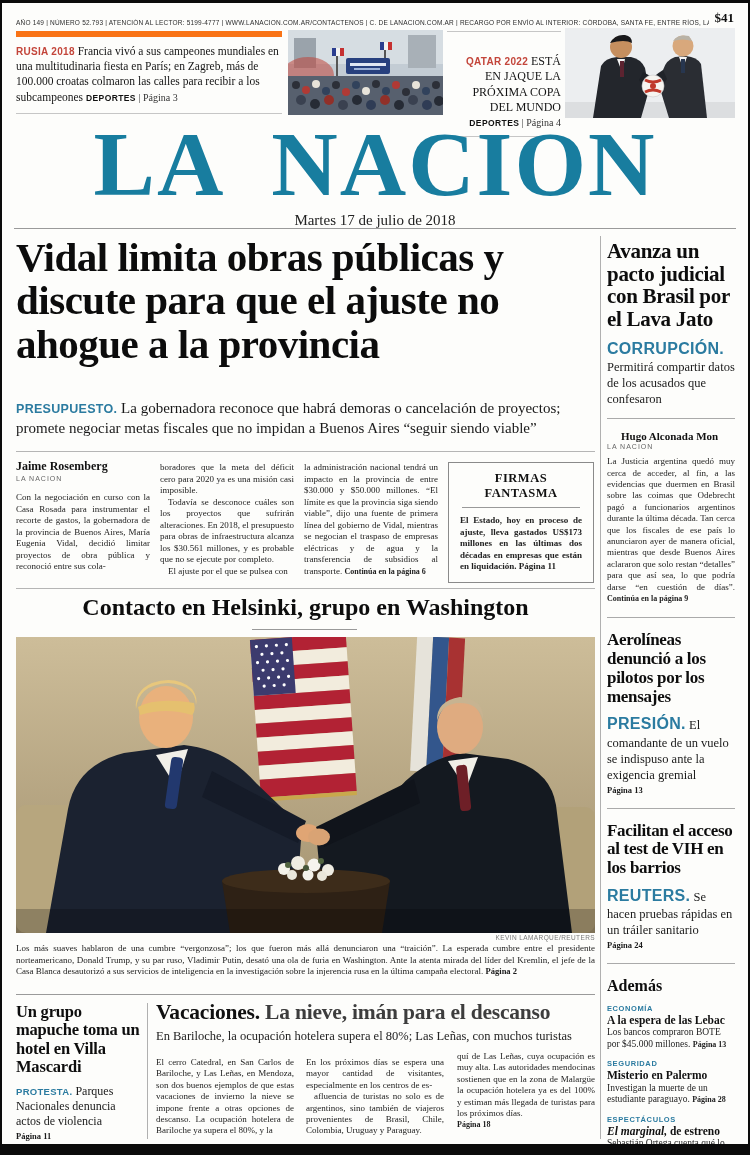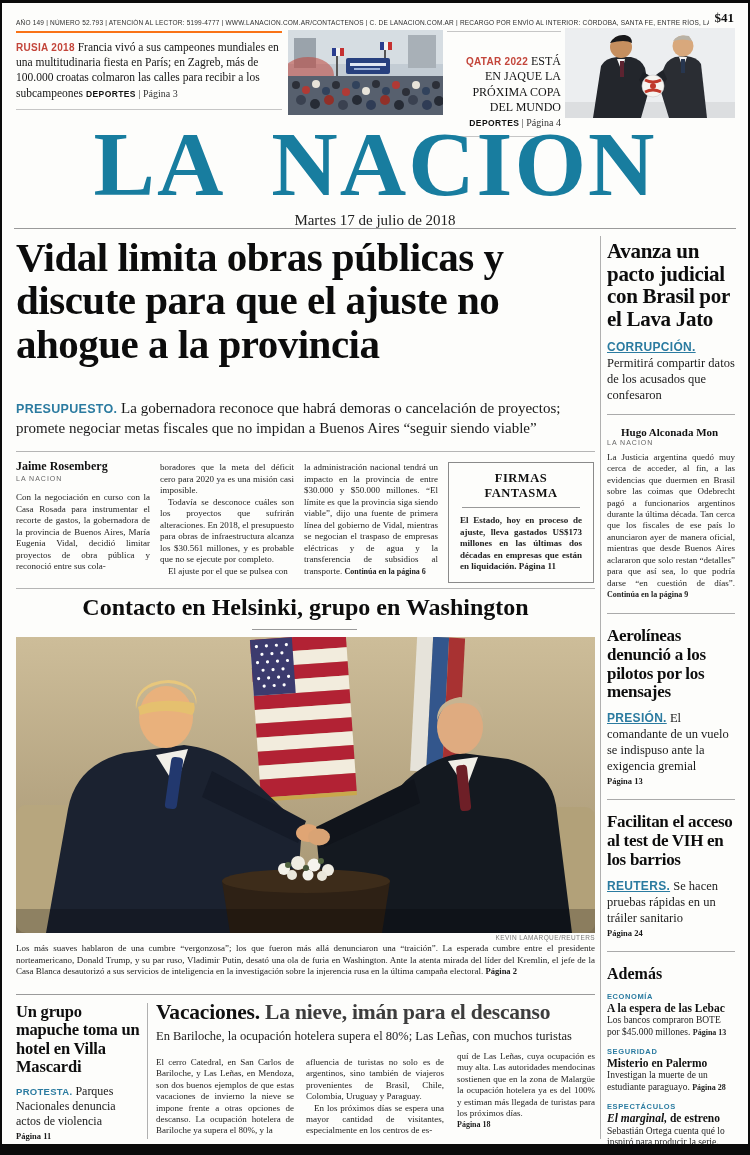--- a/index.html
+++ b/index.html
@@ -8,21 +8,21 @@
   .frame{position:absolute;inset:0;border:2px solid #0b0b0b;border-top-width:3px;border-bottom-width:11px;pointer-events:none;z-index:50;}
   .abs{position:absolute;}
   .rule{position:absolute;background:#b5b5b5;height:1px;}
   .vrule{position:absolute;background:#b0b0b0;width:1px;}
   .just{text-align:justify;}
   
   .topbar{top:10px;left:16px;right:16px;display:flex;align-items:flex-end;gap:6px;}
   .topbar .info{flex:1;font-size:6.5px;letter-spacing:.2px;color:#2c2c2c;white-space:nowrap;overflow:hidden;font-family:"Liberation Sans",sans-serif;}
   .topbar .price{font-weight:bold;font-size:13px;color:#111;}
   
-  .teaser-left{top:31px;left:16px;width:266px;border-top:2px solid #f97316;border-bottom:1px solid #c6c6c6;
+  .teaser-left{top:31px;left:16px;width:266px;border-top:6px solid #f97316;border-bottom:1px solid #c6c6c6;
                padding:7px 0 8px 0;font-size:11.5px;line-height:1.32;color:#151515;}
   .kicker-red{color:#c3453a;font-weight:bold;font-family:"Liberation Sans",sans-serif;font-size:10px;letter-spacing:.3px;}
   .kicker-teal{color:#2b7ba0;font-weight:bold;font-family:"Liberation Sans",sans-serif;}
   .sec-label{font-family:"Liberation Sans",sans-serif;font-weight:bold;font-size:8.5px;letter-spacing:.4px;color:#111;}
   .sec-page{font-size:10px;color:#333;}
   .teaser-right{top:31px;left:447px;width:114px;height:82px;border-top:1px solid #c6c6c6;border-bottom:1px solid #c6c6c6;
                 padding-top:22px;text-align:right;font-size:12px;line-height:1.28;color:#141414;}
   .photo{position:absolute;overflow:hidden;}
   
   .masthead{top:118px;left:0;right:0;text-align:center;}
@@ -40,21 +40,21 @@
   .contbold{font-weight:bold;font-size:8px;}
   .fbox{top:462px;left:448px;width:146px;border:1px solid #8a8a8a;padding:8px 11px 9px 11px;box-sizing:border-box;}
   .fbox .t{font-size:12.5px;font-weight:bold;text-align:center;letter-spacing:.5px;color:#111;}
   .fbox .tl{height:1px;background:#999;margin:6px 2px 7px 2px;}
   .fbox .b{font-size:9px;line-height:11.5px;font-weight:bold;text-align:justify;color:#222;}
   
   .sidebar{top:240px;left:607px;width:128px;}
   .sb-h1{font-size:21px;line-height:1.08;font-weight:bold;color:#0d0d0d;letter-spacing:-.3px;}
   .sb-h2{font-size:17px;line-height:1.1;font-weight:bold;color:#0d0d0d;letter-spacing:-.3px;}
   .sb-kicker{margin-top:8px;font-size:12.5px;line-height:1.28;color:#1a1a1a;}
-  .sb-kicker .kicker-teal{font-size:12px;letter-spacing:.3px;text-decoration:underline;}
+  .sb-kicker .kicker-teal{font-size:16px;letter-spacing:.3px;}
   .sb-page{font-weight:bold;font-size:8.5px;margin-top:2px;}
   .sb-rule{height:1px;background:#aaa;margin:11px 0;}
   .sb-body{font-size:9px;line-height:11.4px;text-align:justify;color:#1c1c1c;margin-top:6px;}
   .ademas-title{font-size:16px;font-weight:bold;color:#0d0d0d;}
   .ad-item{margin-top:9px;}
   .ad-label{font-family:"Liberation Sans",sans-serif;font-weight:bold;font-size:7.5px;letter-spacing:.6px;color:#2b7ba0;}
   .ad-title{font-size:11.5px;font-weight:bold;color:#111;line-height:1.15;margin-top:1px;}
   .ad-text{font-size:9.5px;line-height:11.5px;color:#1c1c1c;}
   
   .hel-hl{top:594px;left:16px;width:579px;text-align:center;font-size:24px;font-weight:bold;color:#0d0d0d;}
@@ -362,19 +362,19 @@
   <div class="abs vac">
     <h3 class="vac-hl" style="margin:0;">
       <span class="b">Vacaciones.</span><span class="r"> La nieve, imán para el descanso</span>
     </h3>
     <div class="vac-sub">En Bariloche, la ocupación hotelera supera el 80%; Las Leñas, con muchos turistas</div>
   </div>
   <div class="vaccol" style="top:1057px;left:156px;">
     <p>El cerro Catedral, en San Carlos de Bariloche, y Las Leñas, en Mendoza, son dos buenos ejemplos de que estas vacaciones de invierno la nieve se impone frente a otras opciones de descanso. La ocupación hotelera de Bariloche ya supera el 80%, y la</p>
   </div>
   <div class="vaccol" style="top:1057px;left:306px;">
+    <p>En los próximos días se espera una mayor cantidad de visitantes, especialmente en los centros de es-</p>
     <p>afluencia de turistas no solo es de argentinos, sino también de viajeros provenientes de Brasil, Chile, Colombia, Uruguay y Paraguay.</p>
-    <p>En los próximos días se espera una mayor cantidad de visitantes, especialmente en los centros de es-</p>
   </div>
   <div class="vaccol" style="top:1051px;left:457px;">
     <p><span>quí de Las Leñas, cuya ocupación es muy alta. Las autoridades mendocinas sostienen que en la zona de Malargüe la ocupación hotelera ya es del 100% y estiman más llegada de turistas para los próximos días. </span><br><span class="contbold">Página 18</span></p>
   </div>
 </div>
 
 </body></html>

